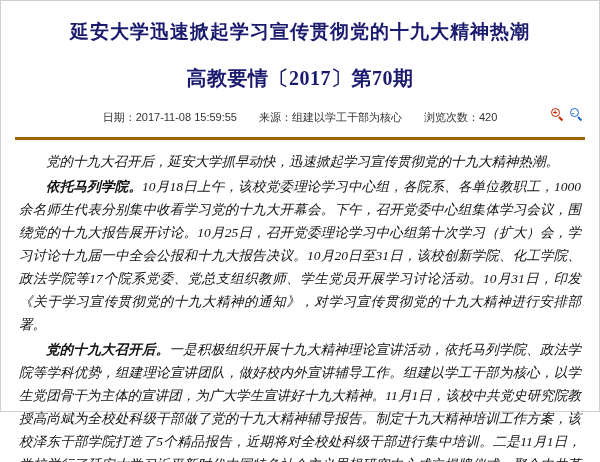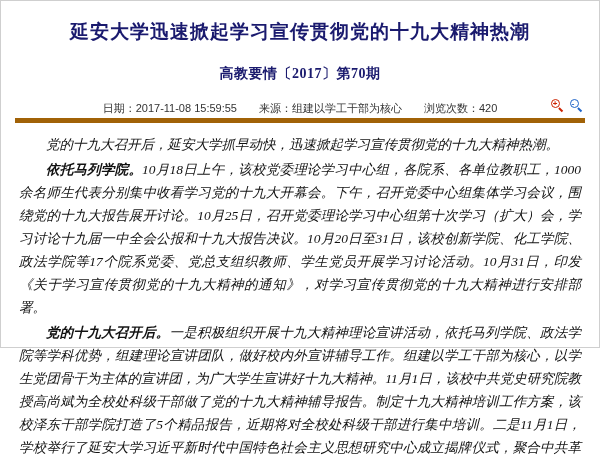--- a/index.html
+++ b/index.html
@@ -10,49 +10,49 @@
     width: 600px;
     height: 462px;
     background: #ffffff;
     font-family: "Liberation Sans", sans-serif;
     color: #000000;
     overflow: hidden;
   }
   .page {
     position: relative;
     width: 600px;
-    height: 348px;
+    height: 412px;
     box-sizing: border-box;
     border: 1px solid #cfcfcf;
     background: #fff;
   }
   .title {
     text-align: center;
     font-size: 19px;
     font-weight: bold;
     color: #1a1a6e;
     letter-spacing: 1px;
     margin: 18px 22px 0 22px;
     line-height: 26px;
     font-family: "Liberation Serif", serif;
   }
   .subtitle {
     text-align: center;
-    font-size: 14px;
+    font-size: 20px;
     font-weight: bold;
     color: #1a1a6e;
     margin-top: 20px;
     letter-spacing: 0.5px;
     font-family: "Liberation Serif", serif;
   }
   .metabar {
     position: relative;
     margin: 18px 14px 0 14px;
-    border-bottom: 5px solid #a16207;
-    padding-bottom: 2px;
+    border-bottom: 3px solid #a16207;
+    padding-bottom: 12px;
     font-size: 11px;
     color: #333;
     display: flex;
     align-items: center;
     justify-content: center;
     gap: 22px;
   }
   .metabar .meta-item {
     white-space: nowrap;
   }

